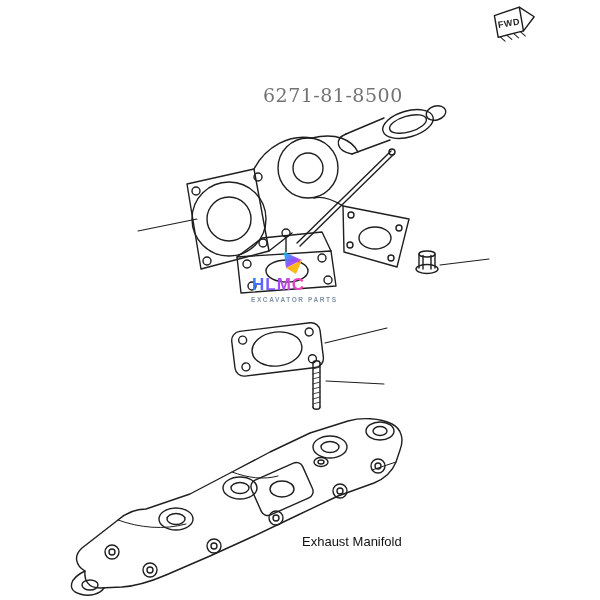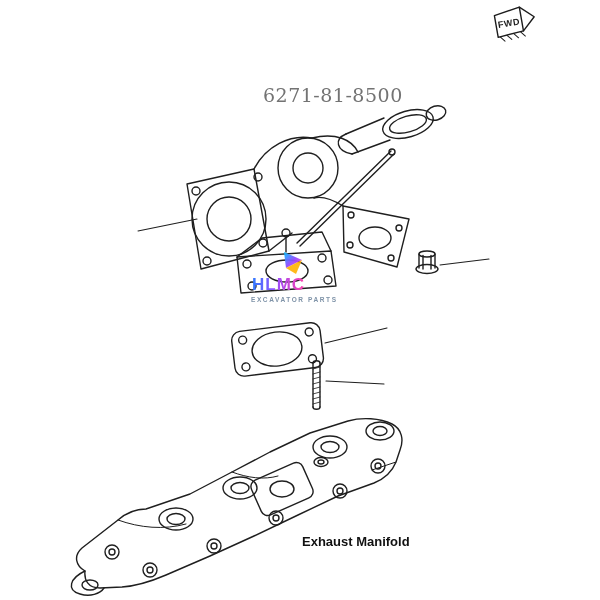--- a/index.html
+++ b/index.html
@@ -30,21 +30,21 @@
   }
   .watermark{
     position:absolute;
     left:244px;top:250px;
     width:100px;height:60px;
   }
   .manifold-label{
     position:absolute;
     left:302px;top:534px;
     font-size:13px;
-    font-weight:bold;
+    font-weight:normal;
     color:#111111;
   }
 </style>
 </head>
 <body>
 
 <div class="page">
 
   <div class="part-number">6271-81-8500</div>
 

